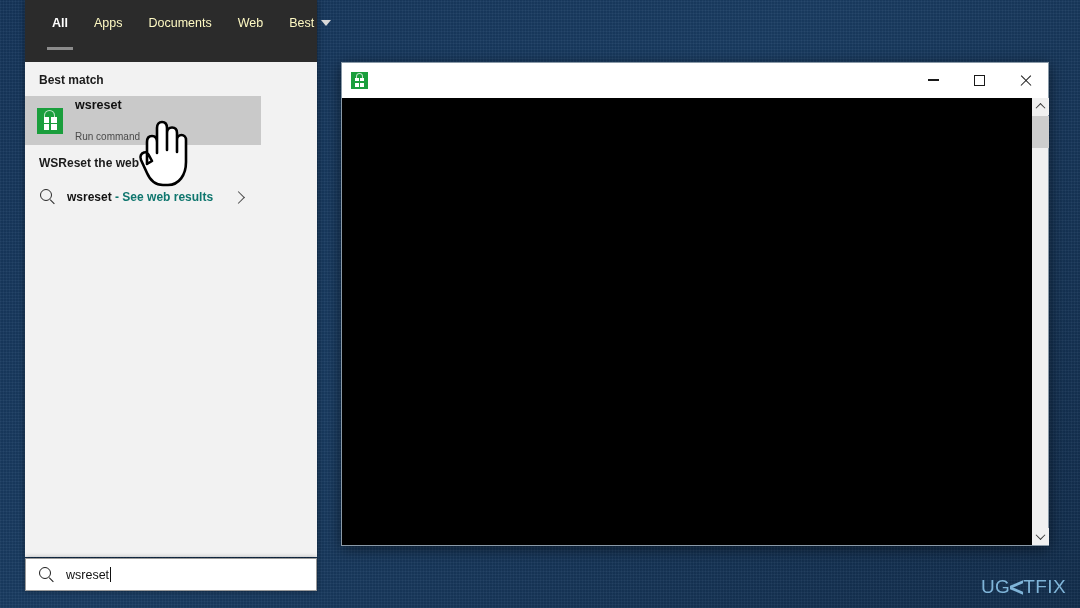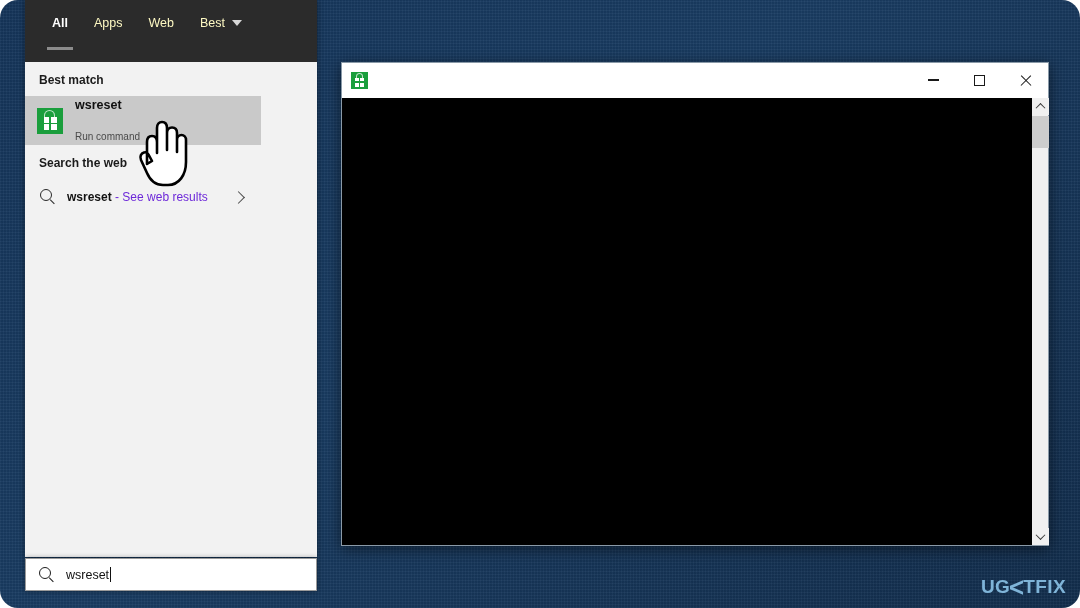--- a/index.html
+++ b/index.html
@@ -13,21 +13,20 @@
 
   #screen {
     position: relative;
     width: 1080px;
     height: 608px;
     background-color: #17375e;
     background-image:
       repeating-linear-gradient(0deg,   rgba(255,255,255,0.030) 0px, rgba(255,255,255,0.030) 1px, rgba(0,0,0,0.035) 1px, rgba(0,0,0,0.035) 3px),
       repeating-linear-gradient(90deg,  rgba(255,255,255,0.028) 0px, rgba(255,255,255,0.028) 1px, rgba(0,0,0,0.030) 1px, rgba(0,0,0,0.030) 3px),
       linear-gradient(140deg, #16365b 0%, #1a3d63 45%, #132e4d 100%);
-    border-radius: 18px;
   }
 
   
   #search-panel {
     position: absolute;
     left: 25px;
     top: 0px;
     width: 292px;
     height: 557px;
     background: #f2f2f2;
@@ -166,21 +165,21 @@
     transform: rotate(45deg);
     transform-origin: left center;
   }
   .web-row .web-label {
     margin-left: 10px;
     font-size: 12px;
     color: #121212;
     font-weight: bold;
     white-space: nowrap;
   }
-  .web-row .web-label .suffix { font-weight: normal; color: #6d28d9; }
+  .web-row .web-label .suffix { font-weight: bold; color: #0f766e; }
   .web-row .chev {
     margin-left: auto;
     width: 9px; height: 9px;
     border-right: 1.5px solid #4a4a4a;
     border-top: 1.5px solid #4a4a4a;
     transform: rotate(45deg);
     margin-right: 6px;
   }
 
   
@@ -363,21 +362,21 @@
     background: #cdcdcd;
     cursor: default;
   }
 
   
   #watermark {
     position: absolute;
     right: 14px;
     bottom: 10px;
     font-size: 19px;
-    font-weight: bold;
+    font-weight: normal;
     letter-spacing: 0.4px;
     color: #7fb4d8;
     display: flex;
     align-items: center;
     user-select: none;
   }
   #watermark .wm-e {
     display: inline-block;
     position: relative;
     width: 13px;
@@ -414,20 +413,23 @@
   <div id="search-panel">
 
     <div id="tabs-bar">
       <div class="tabs-row">
         <div class="tab active">
           <span>All</span>
           <span class="tab-underline"></span>
         </div>
         <div class="tab">
           <span>Apps</span>
+        </div>
+        <div class="tab">
+          <span>Documents</span>
         </div>
         <div class="tab">
           <span>Web</span>
         </div>
         <div class="tab">
           <span>Best</span>
           <span class="caret"></span>
         </div>
       </div>
     </div>
@@ -445,21 +447,21 @@
               <i></i>
               <i></i>
           </span>
         </div>
         <div class="best-match-text">
           <div class="best-match-title">wsreset</div>
           <div class="best-match-sub">Run command</div>
         </div>
       </div>
 
-      <div class="section-header">Search the web</div>
+      <div class="section-header">WSReset the web</div>
 
       <div class="web-row">
         <span class="mag"></span>
         <span class="web-label">
           <span>wsreset</span><span class="suffix"> - See web results</span>
         </span>
         <span class="chev"></span>
       </div>
 
     </div>

